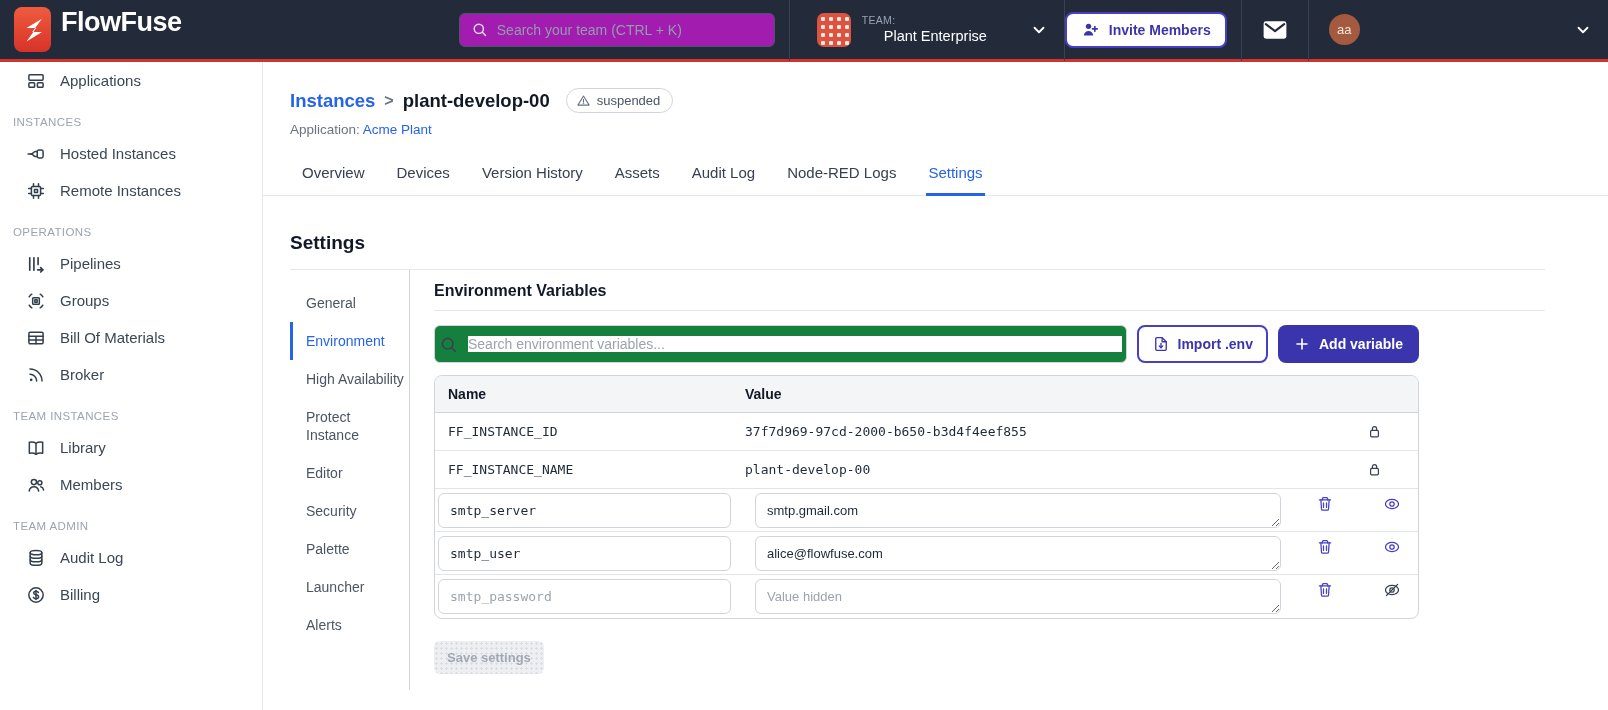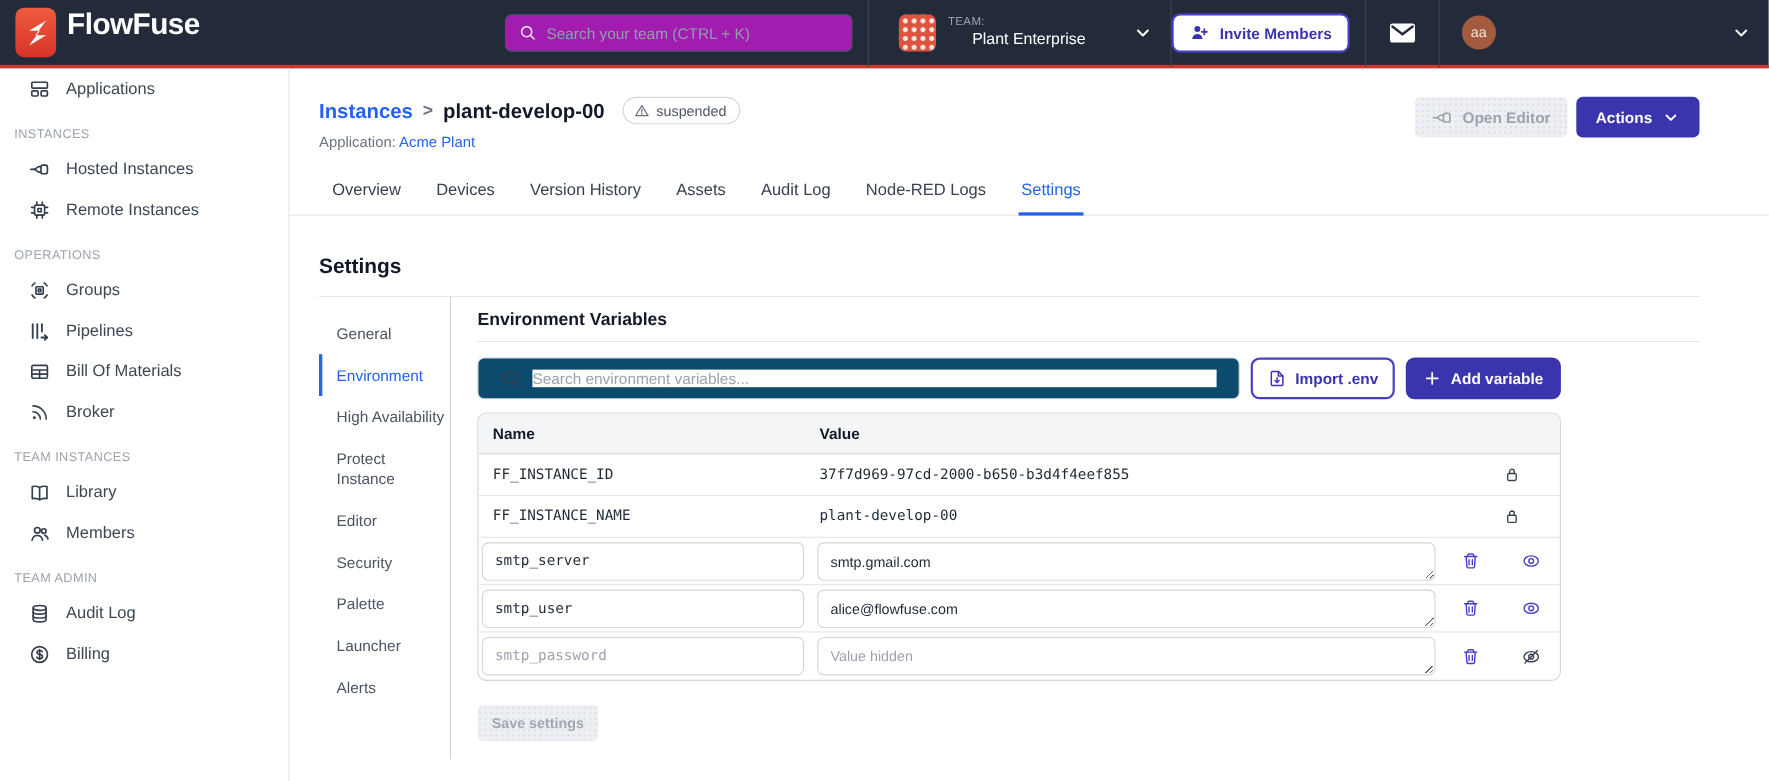--- a/index.html
+++ b/index.html
@@ -71,35 +71,35 @@
   .rule { border:none; border-top:1px solid #E5E7EB; margin-top:15px; }
   .settings-grid { display:flex; min-height:420px; }
   .settings-nav { width:120px; flex:0 0 120px; padding:14px 0 36px; border-right:1px solid #D1D5DB; }
   .snav-item { padding:10px 4px 10px 13px; border-left:3px solid transparent; font-size:14px; line-height:18px; color:#4B5563; cursor:pointer; }
   .snav-item.active { color:#2563EB; border-left-color:#2563EB; }
   .settings-content { flex:1; padding:12px 0 0 24px; min-width:0; }
   .section-title { font-size:16px; font-weight:700; color:#111827; }
   .rule2 { border:none; border-top:1px solid #E5E7EB; margin-top:10px; }
 
   .env-controls { width:985px; margin-top:14px; display:flex; gap:10px; }
-  .env-search { flex:1; height:38px; border:1px solid #D1D5DB; border-radius:6px; display:flex; align-items:center; gap:10px; padding:0 20px; background:#0c4a6e; }
+  .env-search { flex:1; height:38px; border:1px solid #D1D5DB; border-radius:6px; display:flex; align-items:center; gap:10px; padding:0 4px; background:#15803d; }
   .env-search svg { color:#374151; flex:0 0 auto; }
   .env-search input { border:none; outline:none; font-size:14px; width:100%; color:#1F2937; font-family:"Liberation Sans",sans-serif; }
   .env-search input::placeholder { color:#9CA3AF; }
   .btn-outline { height:38px; background:#fff; border:2px solid #4740C4; border-radius:8px; color:#3B35AD; font-weight:700; font-size:14px; display:flex; align-items:center; gap:8px; padding:0 13px; cursor:pointer; font-family:inherit; }
   .btn-add { height:38px; background:#3B35AD; border:none; border-radius:8px; color:#fff; font-weight:700; font-size:14px; display:flex; align-items:center; gap:9px; padding:0 16px; cursor:pointer; font-family:inherit; }
 
   .env-table { width:985px; margin-top:12px; border:1px solid #D1D5DB; border-radius:8px; overflow:hidden; background:#fff; }
   .t-head { display:flex; align-items:center; height:37px; background:#F4F5F7; border-bottom:1px solid #D1D5DB; font-size:14px; font-weight:700; color:#111827; }
   .col-name { width:310px; flex:0 0 310px; padding-left:13px; }
   .col-value { flex:1; min-width:0; }
   .col-icons { width:88px; flex:0 0 88px; display:flex; justify-content:center; }
   .t-row { display:flex; align-items:center; height:38px; border-bottom:1px solid #E2E5E9; font-family:"DejaVu Sans Mono","Liberation Mono",monospace; font-size:13px; color:#1F2937; }
   .t-row .col-icons { color:#374151; }
-  .e-row { display:flex; align-items:center; gap:12px; padding:4px 3px; height:43px; border-bottom:1px solid #E2E5E9; }
+  .e-row { display:flex; gap:24px; padding:4px 3px; height:43px; border-bottom:1px solid #E2E5E9; }
   .e-row:last-of-type { border-bottom:none; }
   .name-input { width:293px; flex:0 0 293px; height:35px; border:1px solid #D1D5DB; border-radius:6px; padding:0 11px; font-family:"DejaVu Sans Mono","Liberation Mono",monospace; font-size:13px; color:#1F2937; outline:none; background:#fff; }
   .name-input.dim { color:#9CA3AF; }
   .value-area { flex:1; min-width:0; height:35px; border:1px solid #D1D5DB; border-radius:6px; padding:9px 11px 0; font-family:Liberation Sans, sans-serif; font-size:13px; color:#1F2937; outline:none; resize:both; overflow:hidden; background:#fff; }
   .value-area::placeholder, .name-input::placeholder { color:#9CA3AF; }
   .icon-cell { flex:0 0 40px; display:flex; justify-content:center; }
   .icon-cell.wide { flex:0 0 46px; }
   .icon-btn { background:none; border:none; cursor:pointer; display:flex; padding:2px; color:#4740C4; }
   .icon-btn.dark { color:#374151; }
 
@@ -202,36 +202,36 @@
         <svg width="20" height="20" viewBox="0 0 24 24" fill="none" stroke="currentColor" stroke-width="1.8" stroke-linecap="round" stroke-linejoin="round">
             <rect x="6.5" y="6.5" width="11" height="11" rx="1.5"></rect>
             <rect x="10.2" y="10.2" width="3.6" height="3.6"></rect>
             <path d="M9 3.2v3.3M15 3.2v3.3M9 17.5v3.3M15 17.5v3.3M3.2 9h3.3M3.2 15h3.3M17.5 9h3.3M17.5 15h3.3"></path>
           </svg>
         <span>Remote Instances</span>
       </div>
 
       <div class="side-header">OPERATIONS</div>
       <div class="side-item">
-        <svg width="20" height="20" viewBox="0 0 24 24" fill="none" stroke="currentColor" stroke-width="1.8" stroke-linecap="round" stroke-linejoin="round">
-            <rect x="8" y="8" width="8" height="8" rx="1"></rect>
-            <rect x="10.6" y="10.6" width="2.8" height="2.8"></rect>
-            <path d="M7 3.8A9 9 0 0 0 3.8 7M17 3.8A9 9 0 0 1 20.2 7M7 20.2A9 9 0 0 1 3.8 17M17 20.2A9 9 0 0 0 20.2 17"></path>
-          </svg>
-        <span>Groups</span>
-      </div>
-      <div class="side-item">
         <svg width="20" height="20" viewBox="0 0 24 24" fill="none" stroke="currentColor" stroke-width="2" stroke-linecap="round" stroke-linejoin="round">
             <path d="M4.5 4.5v15"></path>
             <path d="M9.5 4.5v15"></path>
             <path d="M14.5 4.5v8"></path>
             <path d="M14 19h6"></path>
             <path d="M17.6 16.4L20.2 19l-2.6 2.6"></path>
           </svg>
         <span>Pipelines</span>
+      </div>
+      <div class="side-item">
+        <svg width="20" height="20" viewBox="0 0 24 24" fill="none" stroke="currentColor" stroke-width="1.8" stroke-linecap="round" stroke-linejoin="round">
+            <rect x="8" y="8" width="8" height="8" rx="1"></rect>
+            <rect x="10.6" y="10.6" width="2.8" height="2.8"></rect>
+            <path d="M7 3.8A9 9 0 0 0 3.8 7M17 3.8A9 9 0 0 1 20.2 7M7 20.2A9 9 0 0 1 3.8 17M17 20.2A9 9 0 0 0 20.2 17"></path>
+          </svg>
+        <span>Groups</span>
       </div>
       <div class="side-item">
         <svg width="20" height="20" viewBox="0 0 24 24" fill="none" stroke="currentColor" stroke-width="1.8" stroke-linecap="round" stroke-linejoin="round">
             <rect x="3.5" y="5" width="17" height="14" rx="1.5"></rect>
             <path d="M3.5 10h17M3.5 14.5h17M12 10v9"></path>
           </svg>
         <span>Bill Of Materials</span>
       </div>
       <div class="side-item">
         <svg width="20" height="20" viewBox="0 0 24 24" fill="none" stroke="currentColor" stroke-width="1.8" stroke-linecap="round">
@@ -295,37 +295,20 @@
                   <circle cx="12" cy="16.6" r=".4" fill="currentColor"></circle>
                 </svg>
               <span>suspended</span>
             </span>
           </div>
           <div class="app-line">
             <span>Application:</span>
             <span class="app-link">Acme Plant</span>
           </div>
         </div>
-        <div class="header-actions">
-          <button class="btn btn-disabled">
-            <svg width="20" height="20" viewBox="0 0 24 24" fill="none" stroke="currentColor" stroke-width="1.8" stroke-linecap="round" stroke-linejoin="round">
-                <path d="M2.5 12h3.5"></path>
-                <path d="M6 12c3 0 2.5-3 5.5-3h2"></path>
-                <path d="M6 12c3 0 2.5 3 5.5 3h2"></path>
-                <rect x="13.5" y="7.3" width="7" height="9.4" rx="2"></rect>
-              </svg>
-            <span>Open Editor</span>
-          </button>
-          <button class="btn btn-primary">
-            <span>Actions</span>
-            <svg width="16" height="16" viewBox="0 0 24 24" fill="none" stroke="#fff" stroke-width="2.6" stroke-linecap="round" stroke-linejoin="round">
-                <path d="M6 9l6 6 6-6"></path>
-              </svg>
-          </button>
-        </div>
       </div>
 
       <nav class="tabs">
         <span class="tab">Overview</span>
         <span class="tab">Devices</span>
         <span class="tab">Version History</span>
         <span class="tab">Assets</span>
         <span class="tab">Audit Log</span>
         <span class="tab">Node-RED Logs</span>
         <span class="tab active">Settings</span>

